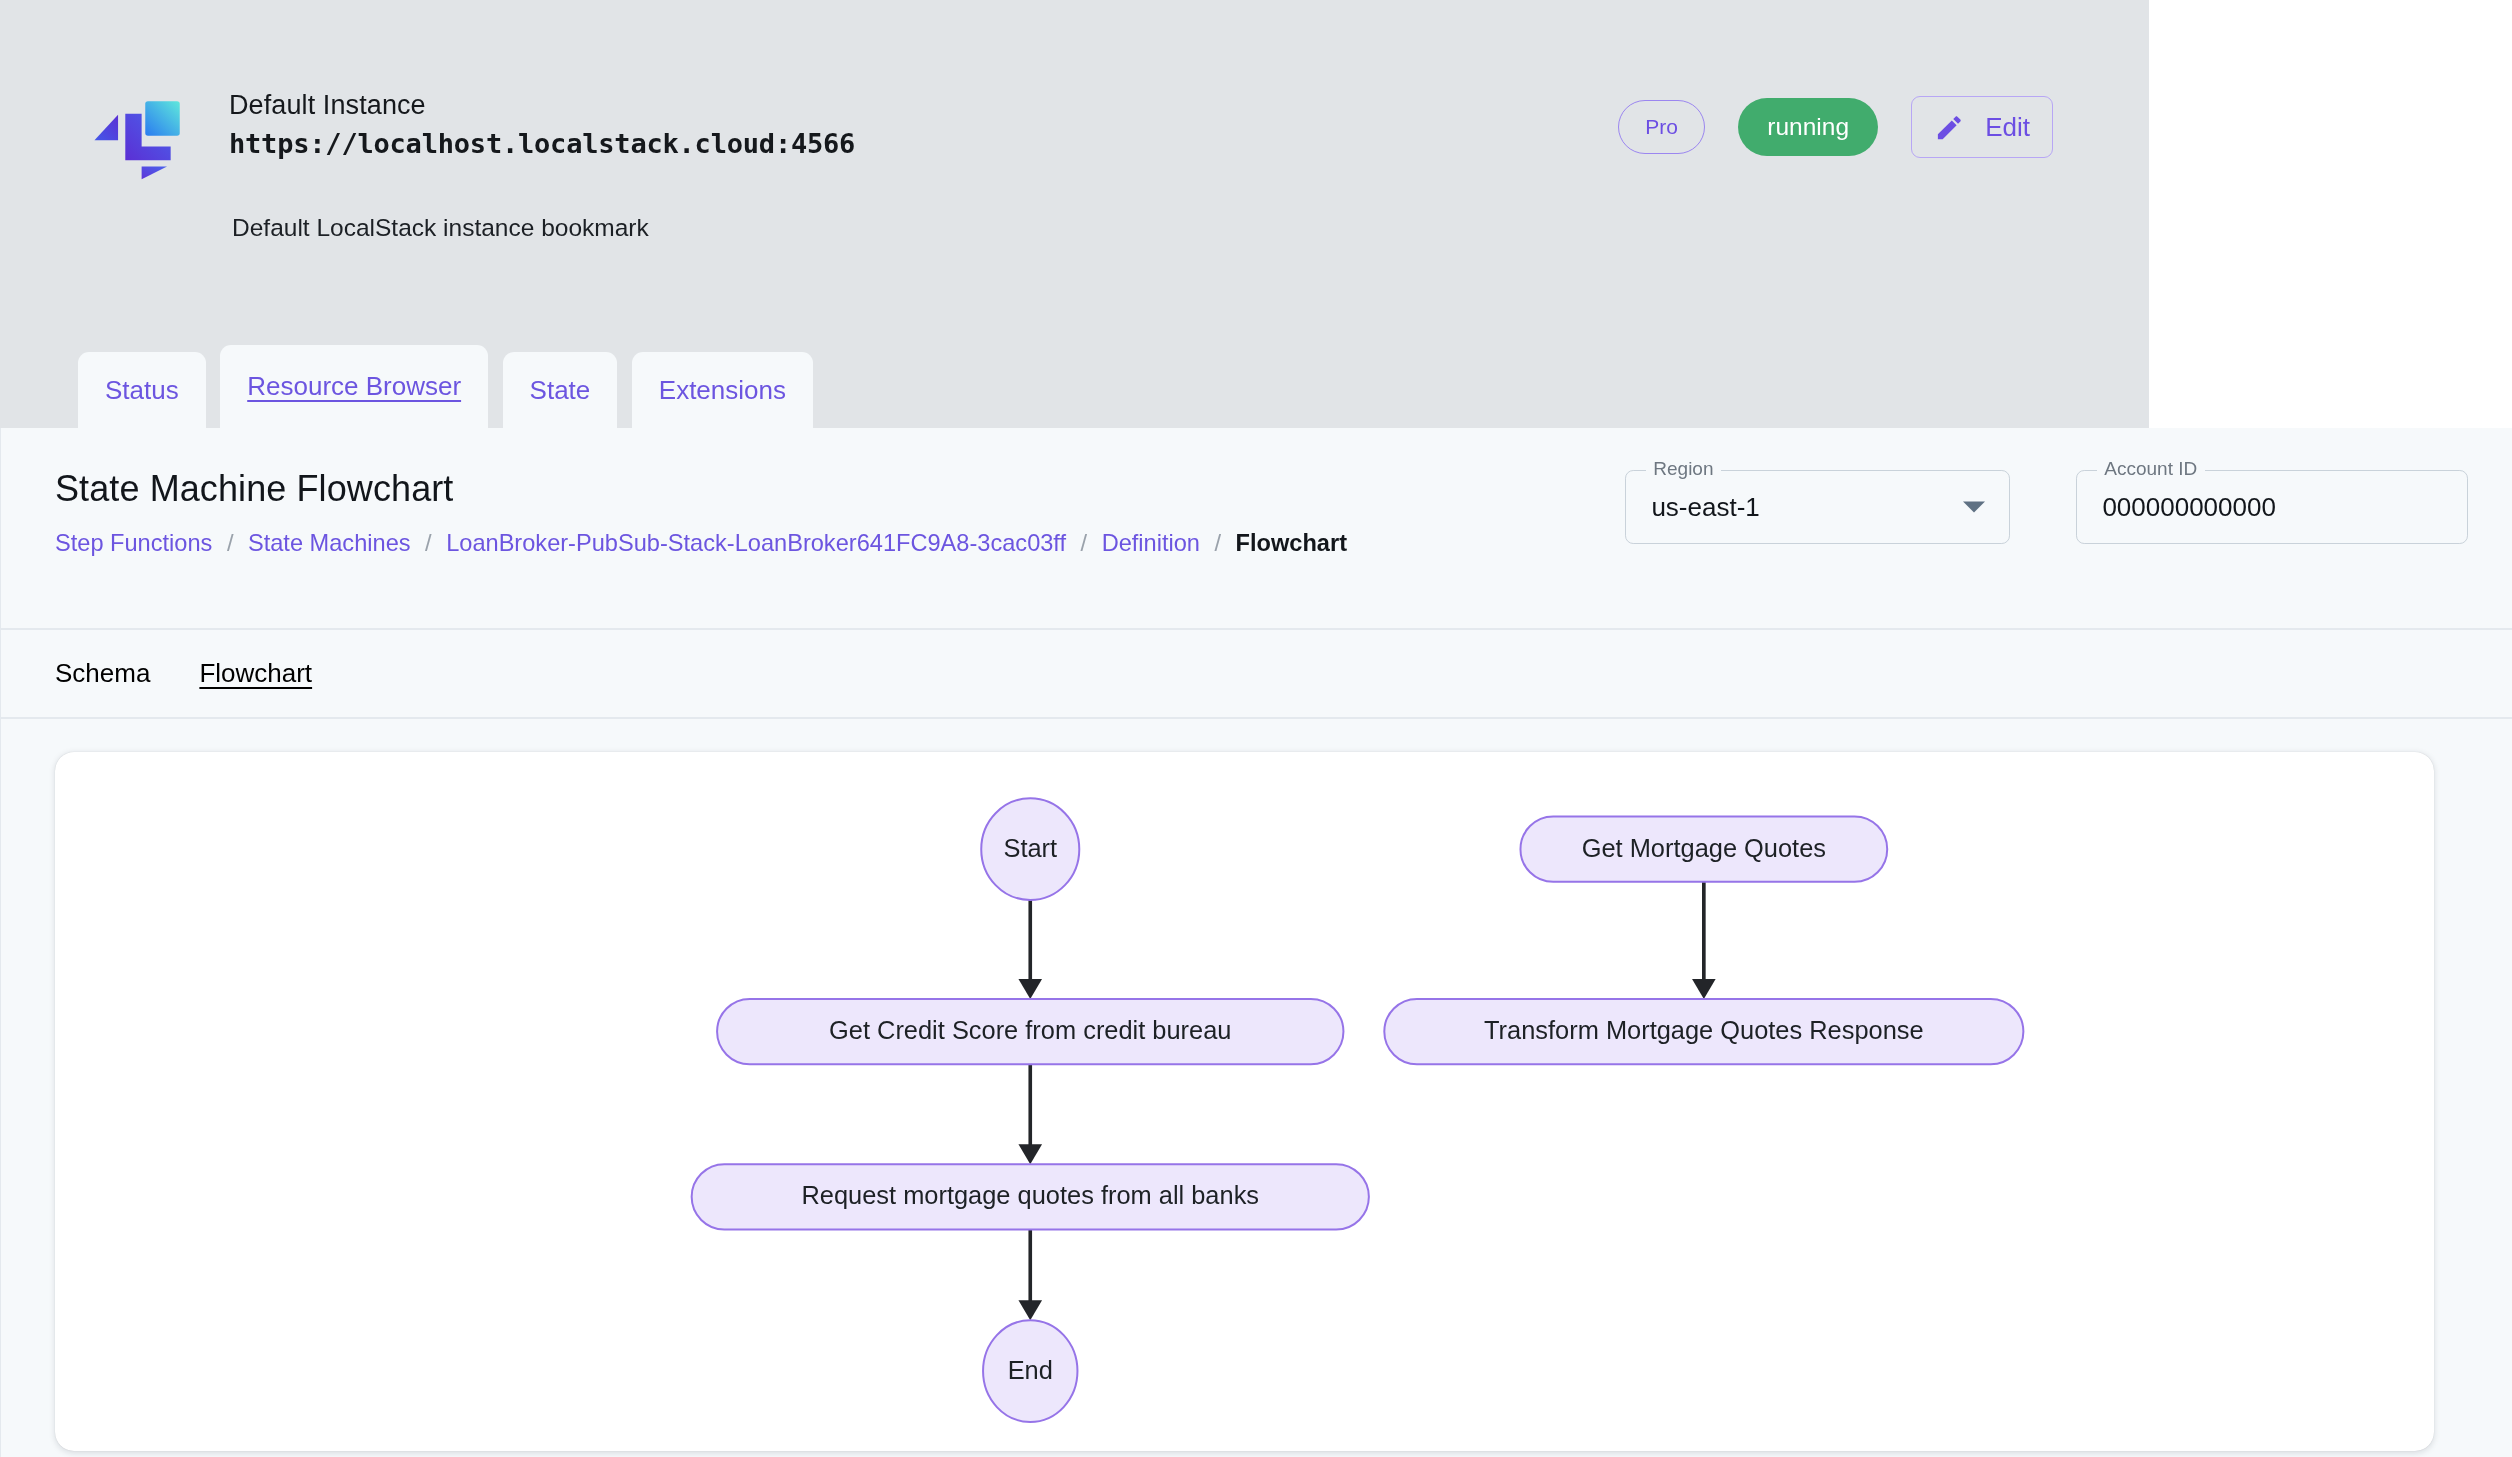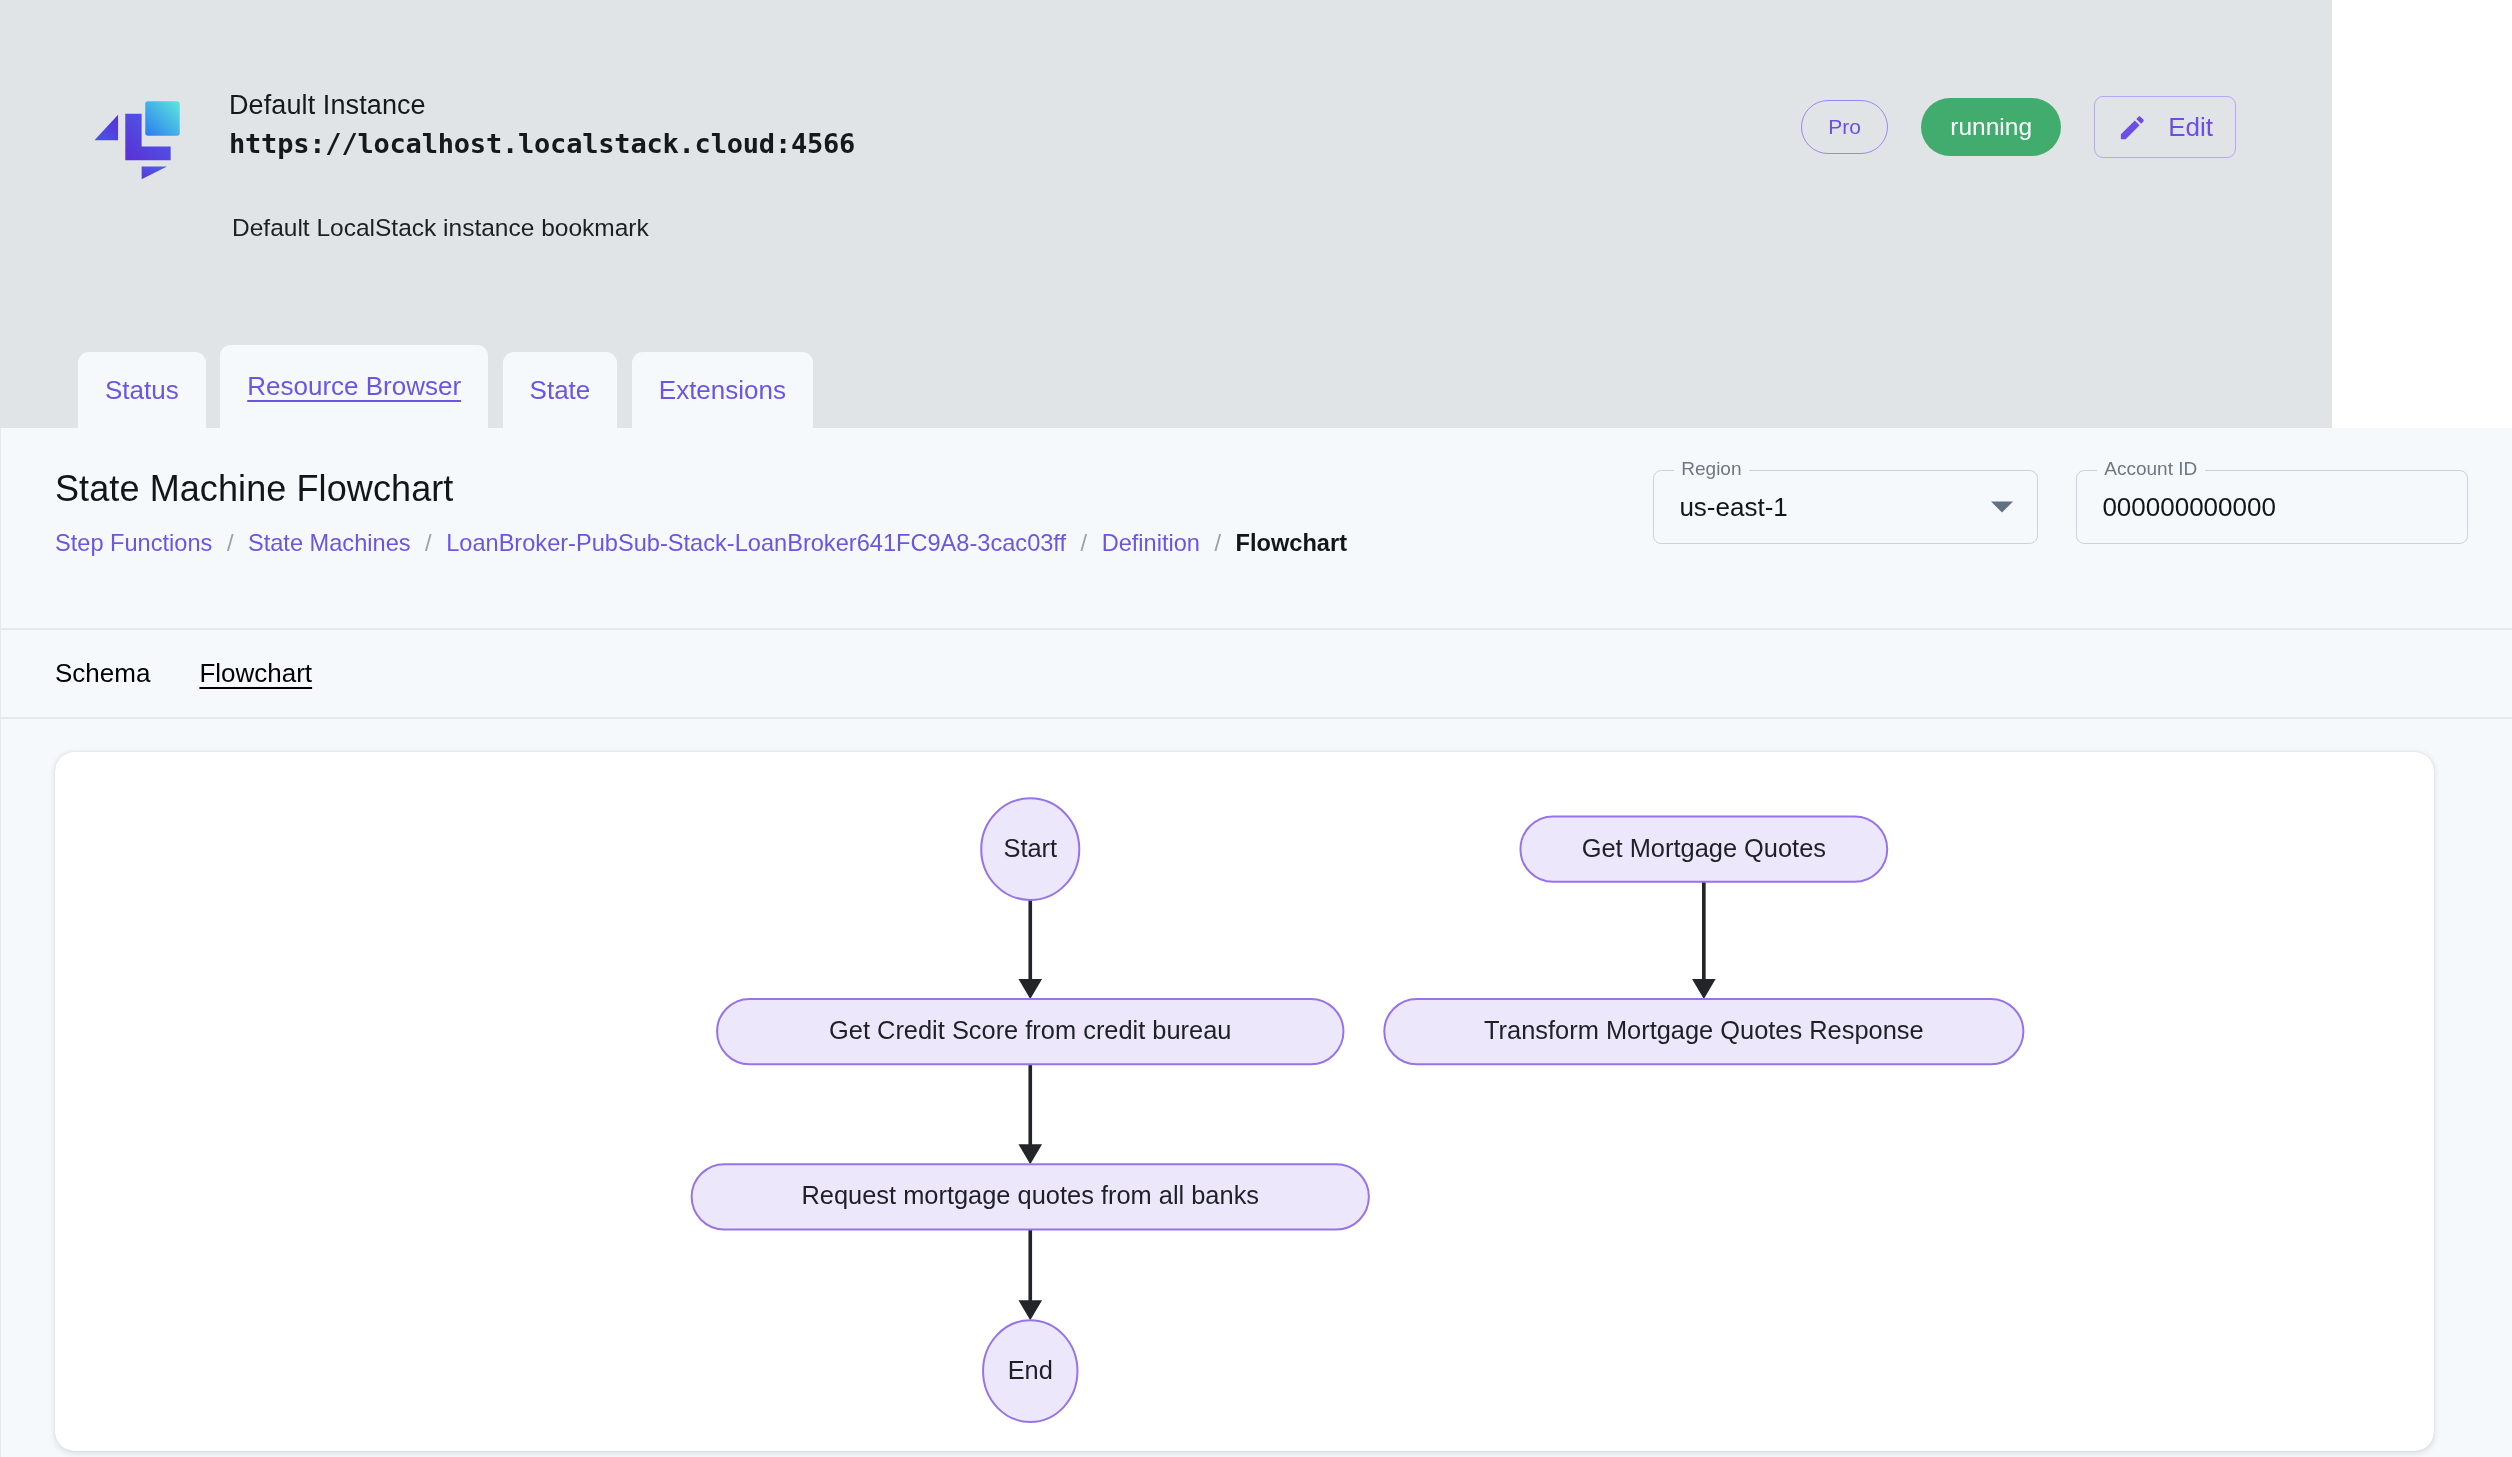--- a/index.html
+++ b/index.html
@@ -7,21 +7,21 @@
   html, body {
     width: 2512px; height: 1457px;
     font-family: "Liberation Sans", sans-serif;
     background: #ffffff;
     overflow: hidden;
   }
 
   
   .header-band {
     position: relative;
-    width: 2332px; height: 428px;
+    width: 2149px; height: 428px;
     background: #E1E4E7;
   }
   .instance-block {
     position: absolute; left: 89px; top: 83px;
     display: flex; align-items: flex-start; gap: 0;
   }
   .ls-logo { width: 98px; height: 98px; position: relative; flex: none; }
   .instance-text { margin-left: 42px; padding-top: 7.3px; }
   .instance-title {
     font-size: 27px; color: #15181c; line-height: 1.18; font-weight: 400;
@@ -104,21 +104,21 @@
   .crumb-current { color: #12161b; font-weight: 700; }
 
   .selects {
     position: absolute; right: 44px; top: 42px;
     display: flex; align-items: flex-start; gap: 38px;
   }
   .field {
     position: relative;
     height: 74px; border: 1.4px solid #c9d2da; border-radius: 8.2px;
     background: #F6F9FB;
-    display: flex; align-items: center;
+    display: flex; align-items: center; margin-left: 28px;
   }
   .field-label {
     position: absolute; top: -12.7px; left: 20px;
     background: #F6F9FB; padding: 0 7.3px;
     font-size: 19px; color: #6e7781;
   }
   .field-value { font-size: 26px; color: #12161b; padding-left: 25.4px; }
   .field-region { width: 385px; }
   .field-account { width: 392px; }
   .caret {

